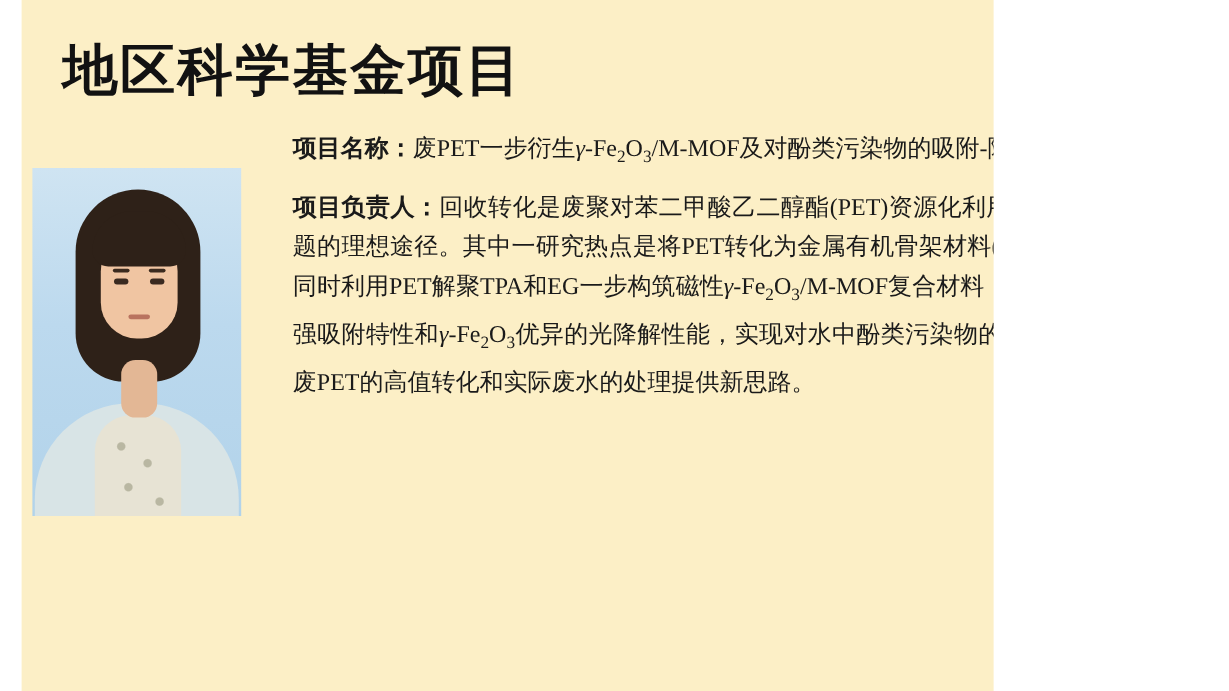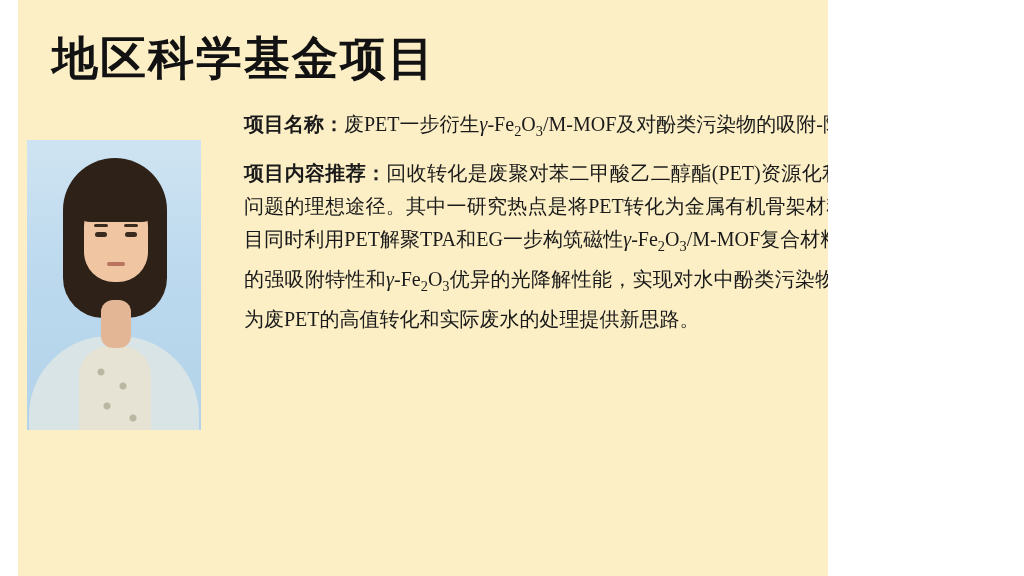--- a/index.html
+++ b/index.html
@@ -191,18 +191,18 @@
 
   <div class="body-text">
 
 
     <p class="para">
       <span class="lbl">项目名称：</span><span>废PET一步衍生<span class="ital">γ</span>-Fe<span class="sub">2</span>O<span class="sub">3</span>/M-MOF及对酚类污染物的吸附-降解效能及机制</span>
     </p>
 
 
     <p class="para">
-      <span class="lbl">项目内容推荐：</span><span>回收转化是废聚对苯二甲酸乙二醇酯(PET)资源化利用及解决环境问题的理想途径。其中一研究热点是将PET转化为金属有机骨架材料(MOF)。本项目同时利用PET解聚TPA和EG一步构筑磁性<span class="ital">γ</span>-Fe<span class="sub">2</span>O<span class="sub">3</span>/M-MOF复合材料，并借助MOF的强吸附特性和<span class="ital">γ</span>-Fe<span class="sub">2</span>O<span class="sub">3</span>优异的光降解性能，实现对水中酚类污染物的吸附-降解，为废PET的高值转化和实际废水的处理提供新思路。</span>
+      <span class="lbl">项目负责人：</span><span>回收转化是废聚对苯二甲酸乙二醇酯(PET)资源化利用及解决环境问题的理想途径。其中一研究热点是将PET转化为金属有机骨架材料(MOF)。本项目同时利用PET解聚TPA和EG一步构筑磁性<span class="ital">γ</span>-Fe<span class="sub">2</span>O<span class="sub">3</span>/M-MOF复合材料，并借助MOF的强吸附特性和<span class="ital">γ</span>-Fe<span class="sub">2</span>O<span class="sub">3</span>优异的光降解性能，实现对水中酚类污染物的吸附-降解，为废PET的高值转化和实际废水的处理提供新思路。</span>
     </p>
 
   </div>
 
 </div>
 
 </body></html>

